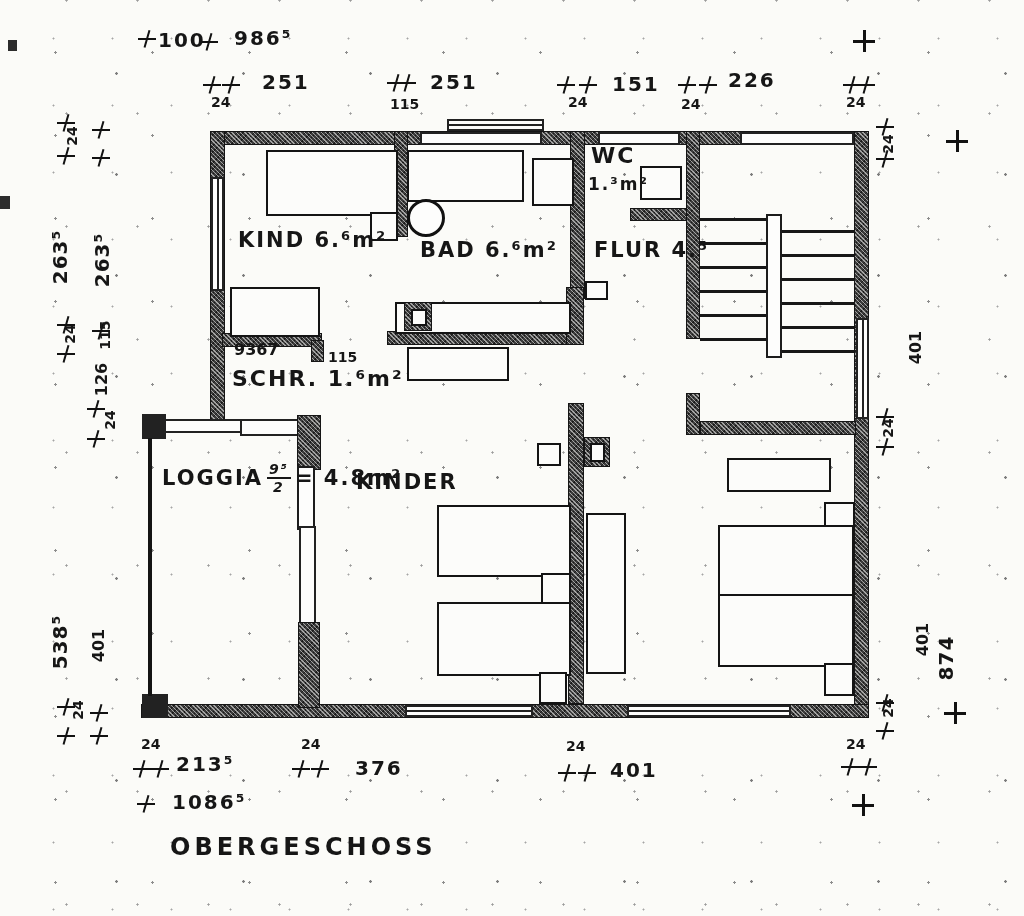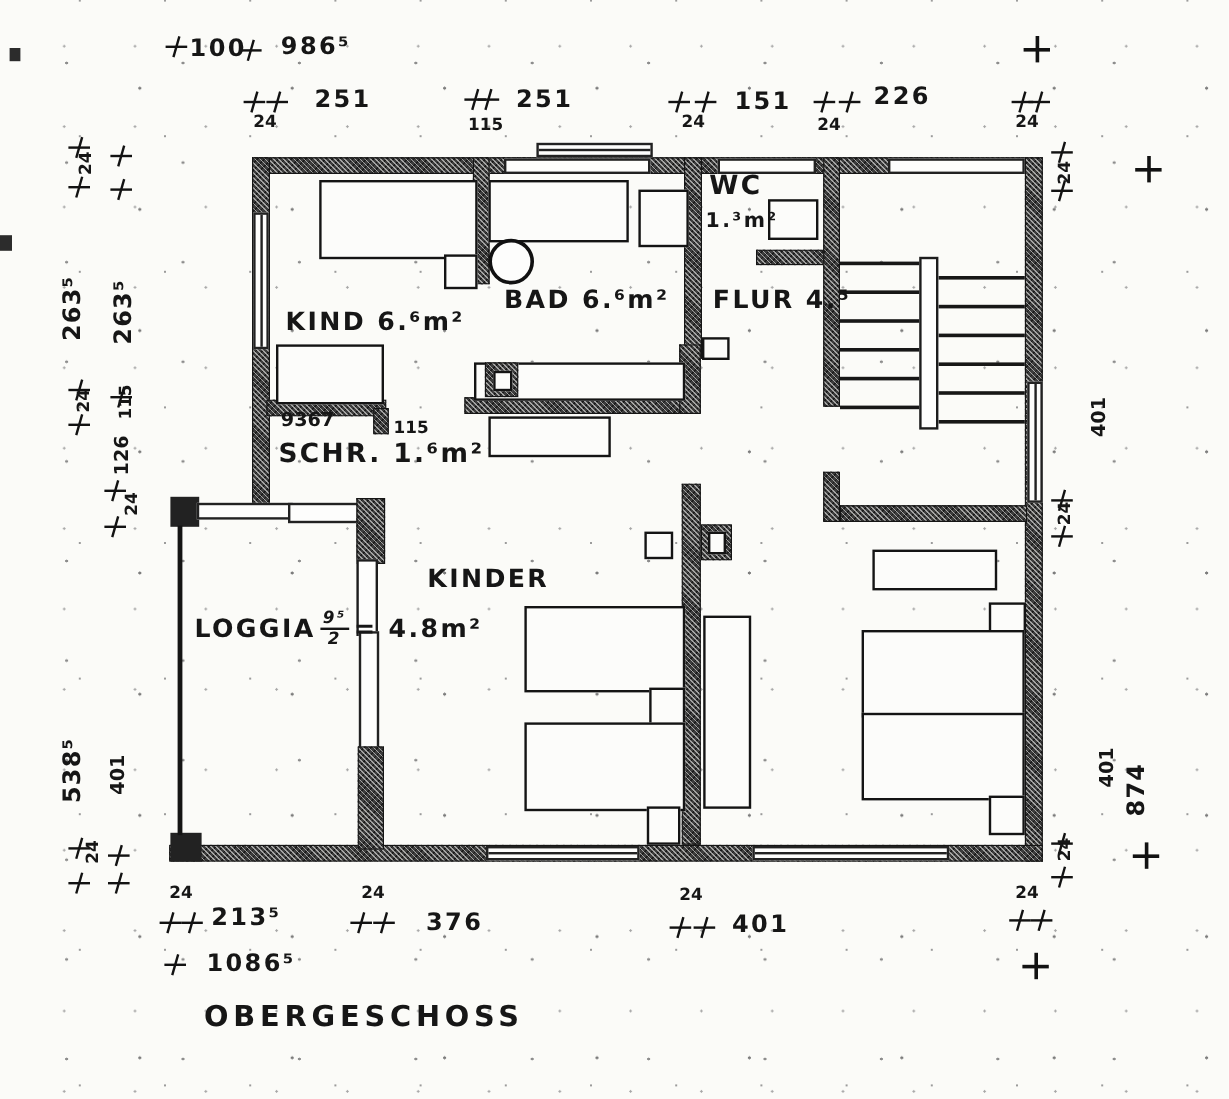--- a/index.html
+++ b/index.html
@@ -125,29 +125,29 @@
   <div class="furn" style="left:437px;top:602px;width:130px;height:70px;"></div>
   <div class="furn" style="left:539px;top:672px;width:24px;height:28px;"></div>
 
   <div class="furn" style="left:727px;top:458px;width:100px;height:30px;"></div>
   <div class="furn" style="left:586px;top:513px;width:36px;height:157px;"></div>
   <div class="furn" style="left:824px;top:502px;width:27px;height:23px;"></div>
   <div class="furn" style="left:718px;top:525px;width:132px;height:69px;"></div>
   <div class="furn" style="left:718px;top:594px;width:132px;height:69px;"></div>
   <div class="furn" style="left:824px;top:663px;width:26px;height:29px;"></div>
 
-  <div class="label fs21" style="left:238px;top:256px;">KIND 6.⁶m²</div>
+  <div class="label fs21" style="left:238px;top:228px;">KIND 6.⁶m²</div>
   <div class="label fs21" style="left:420px;top:238px;">BAD 6.⁶m²</div>
   <div class="label fs19" style="left:591px;top:143px;">WC</div>
   <div class="label fs17" style="left:588px;top:174px;">1.³m²</div>
   <div class="label fs21" style="left:594px;top:238px;">FLUR 4.⁵</div>
   <div class="label fs16" style="left:234px;top:340px;">9367</div>
   <div class="label fs15" style="left:328px;top:349px;">115</div>
   <div class="label fs19" style="left:232px;top:366px;">SCHR. 1.⁶m²</div>
-  <div class="label fs21 loggia-row" style="left:162px;top:462px;margin-top:46px;">
+  <div class="label fs21 loggia-row" style="left:162px;top:462px;">
     <span>LOGGIA</span>
     <span class="frac">
       <span class="num">9⁵</span>
       <span class="den">2</span>
     </span>
     <span>= 4.8m²</span>
   </div>
   <div class="label fs21" style="left:356px;top:470px;">KINDER</div>
 
   <div class="tick" style="left:138px;top:30px;"></div>

